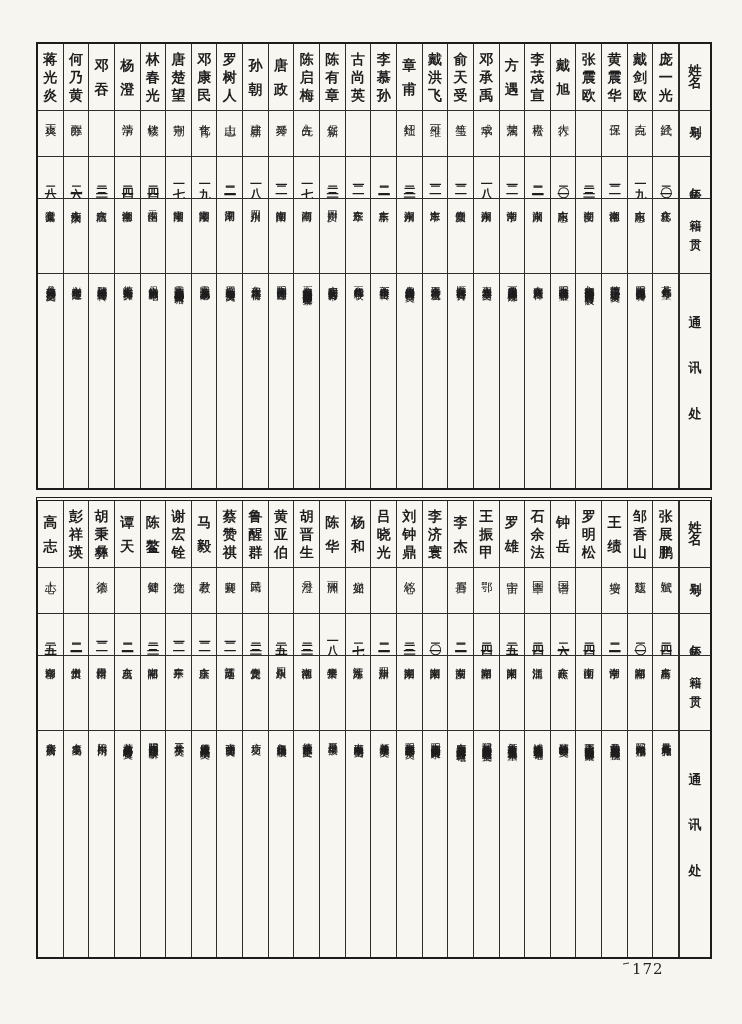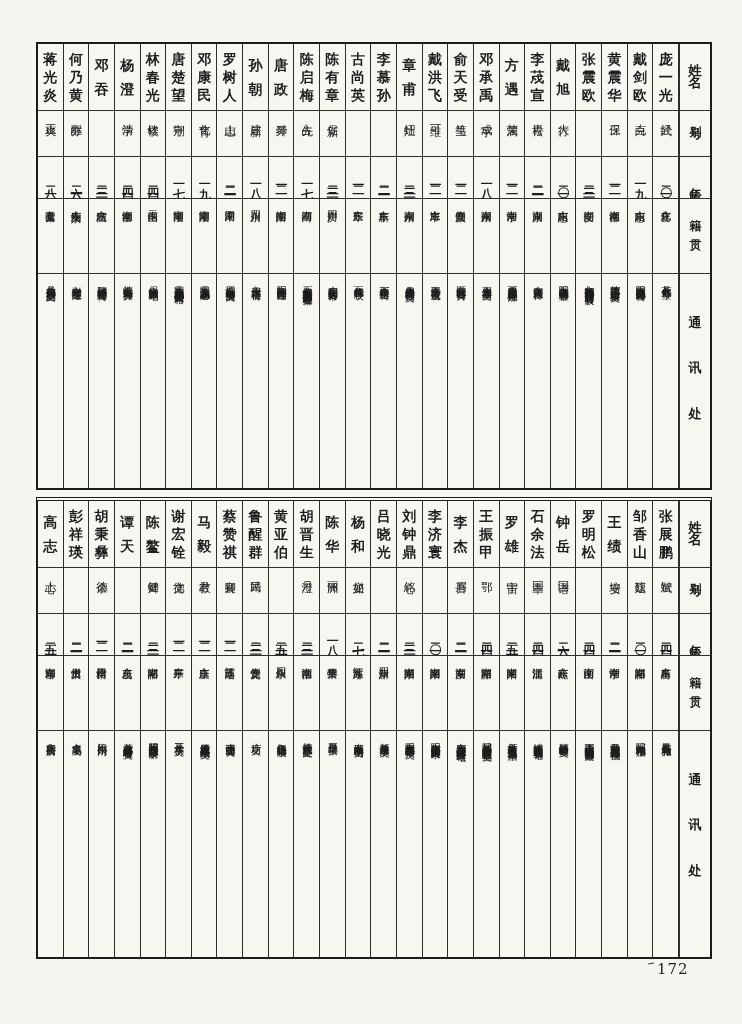--- a/index.html
+++ b/index.html
@@ -58,21 +58,21 @@
   }
   .nch{font-size:14px;font-weight:bold;line-height:1;}
 
   
   .h-name{font-size:13.5px;font-weight:bold;letter-spacing:12px;margin-top:8px;}
   .h-small{font-size:12px;font-weight:bold;letter-spacing:3px;margin-top:5px;}
   .h-native{font-size:12px;font-weight:bold;letter-spacing:20px;margin-top:8px;}
   .h-addr{font-size:13px;font-weight:bold;letter-spacing:46px;margin-top:26px;}
 
   .page-num{
-    position:absolute;left:648px;top:960px;
+    position:absolute;left:623px;top:960px;
     font-size:15px;letter-spacing:1px;color:#242424;
     font-family:"DejaVu Serif",serif;
   }
   .page-num .tick{
     display:inline-block;width:6px;height:1px;background:#3a3a3a;
     vertical-align:10px;margin-right:3px;transform:rotate(-8deg);
   }
 </style>
 </head>
 <body>

